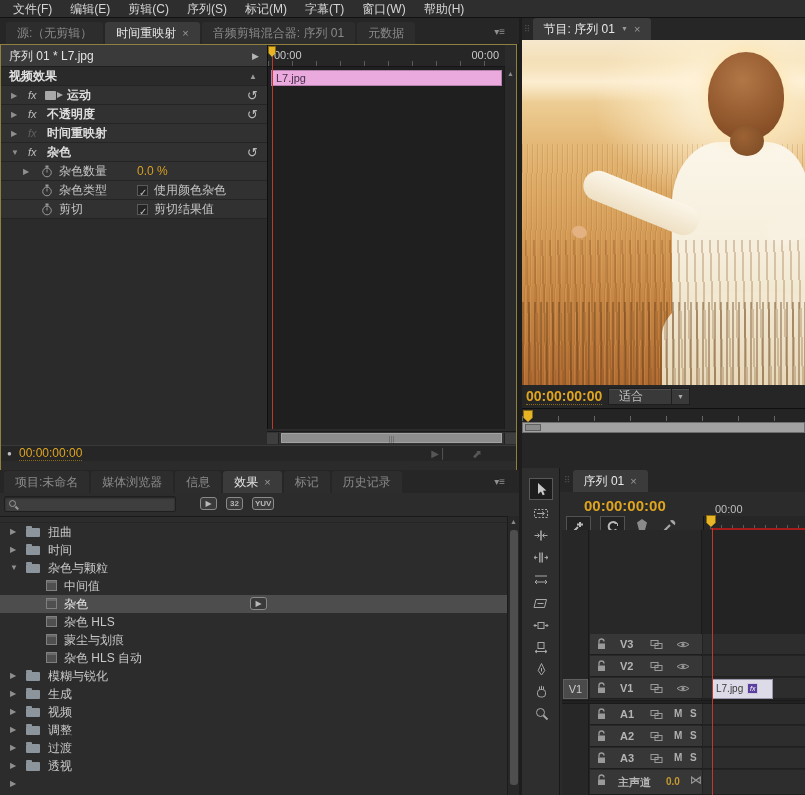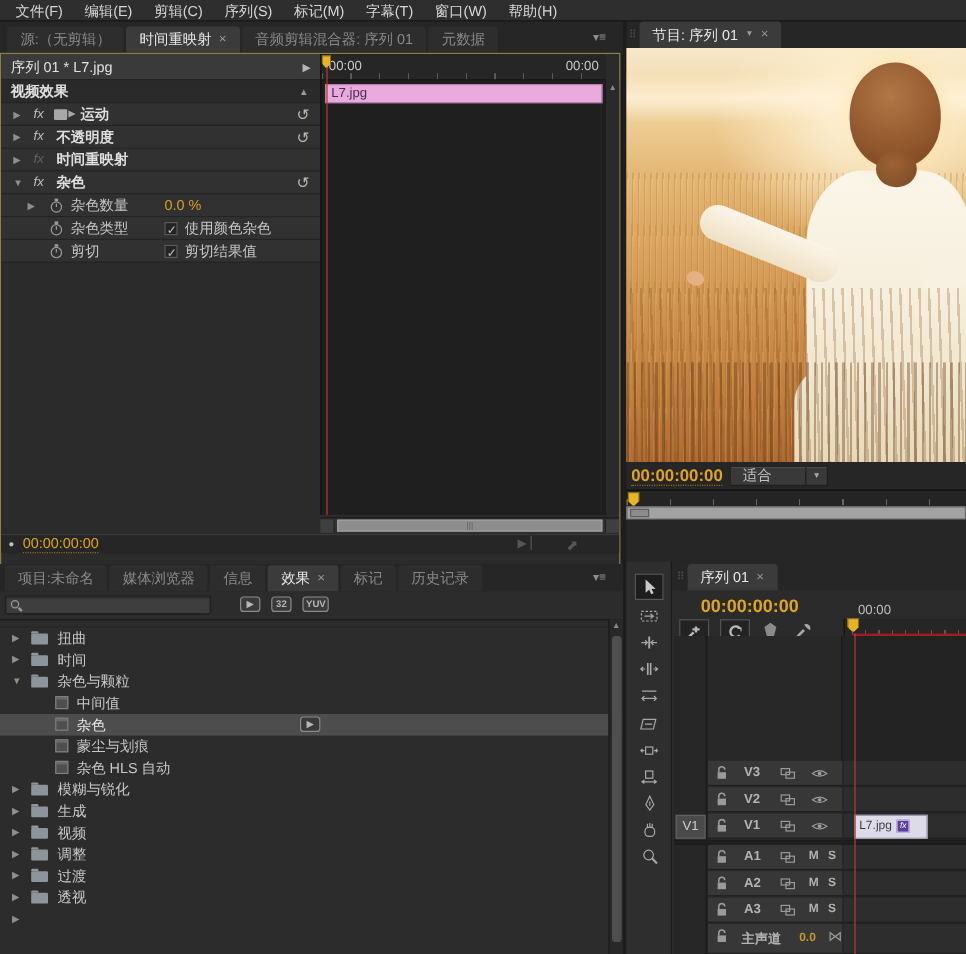--- a/index.html
+++ b/index.html
@@ -344,20 +344,24 @@
           <span class="eff"></span>
           <span class="el">中间值</span>
         </div>
       <div class="trow sel">
           <span class="eff"></span>
           <span class="el">杂色</span>
           <span class="accbadge badge">▶</span>
         </div>
       <div class="trow">
           <span class="eff"></span>
+          <span class="el">杂色 HLS</span>
+        </div>
+      <div class="trow">
+          <span class="eff"></span>
           <span class="el">蒙尘与划痕</span>
         </div>
       <div class="trow">
           <span class="eff"></span>
           <span class="el">杂色 HLS 自动</span>
         </div>
       <div class="trow">
           <span class="car">▶</span>
           <span class="fold"></span>
           <span class="fl">模糊与锐化</span>

